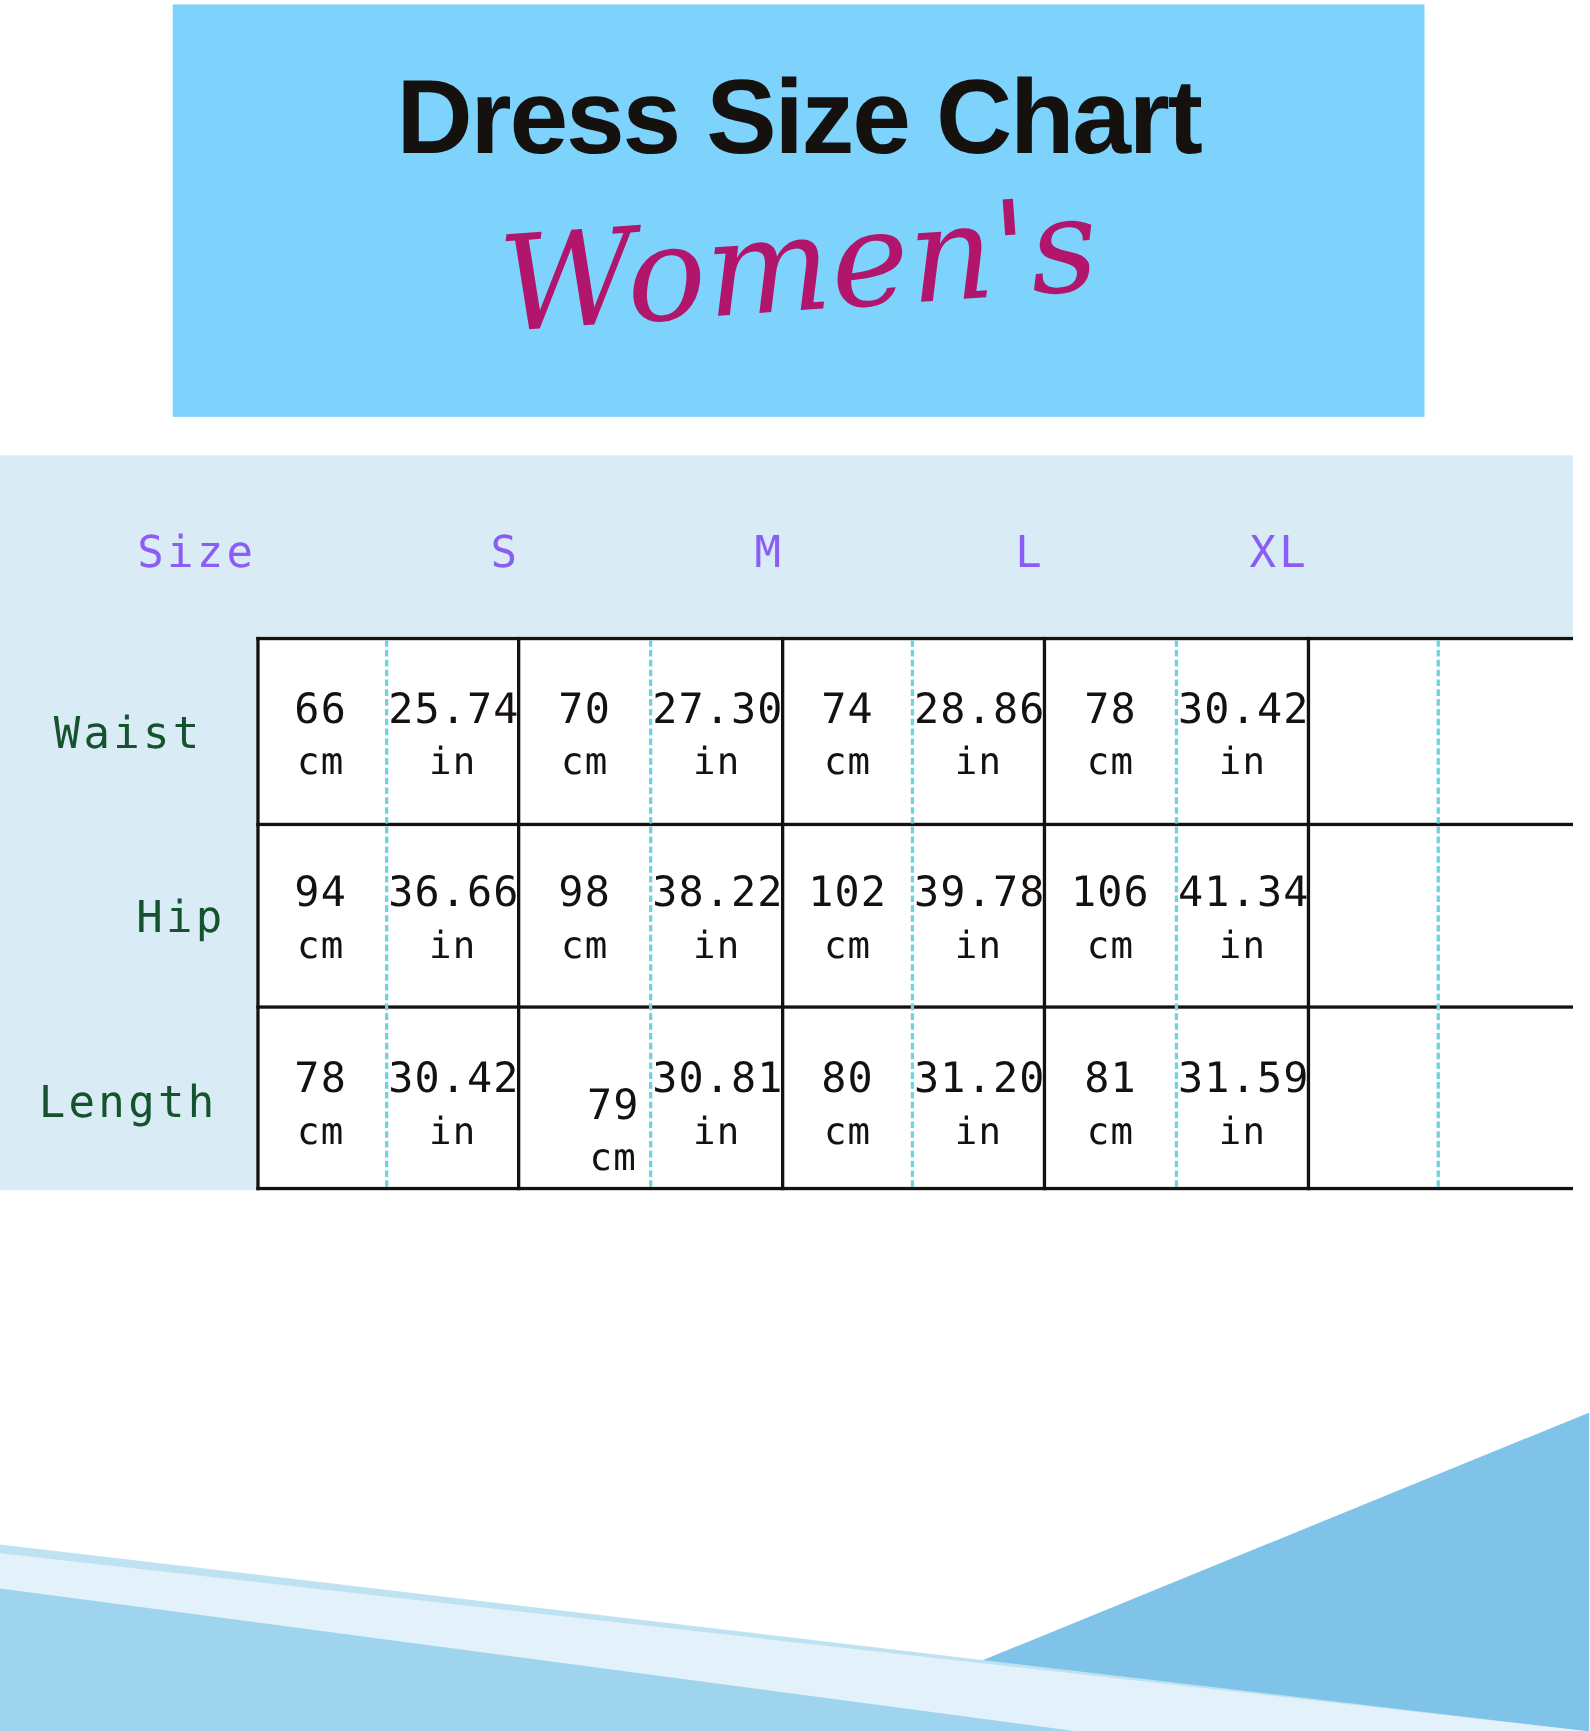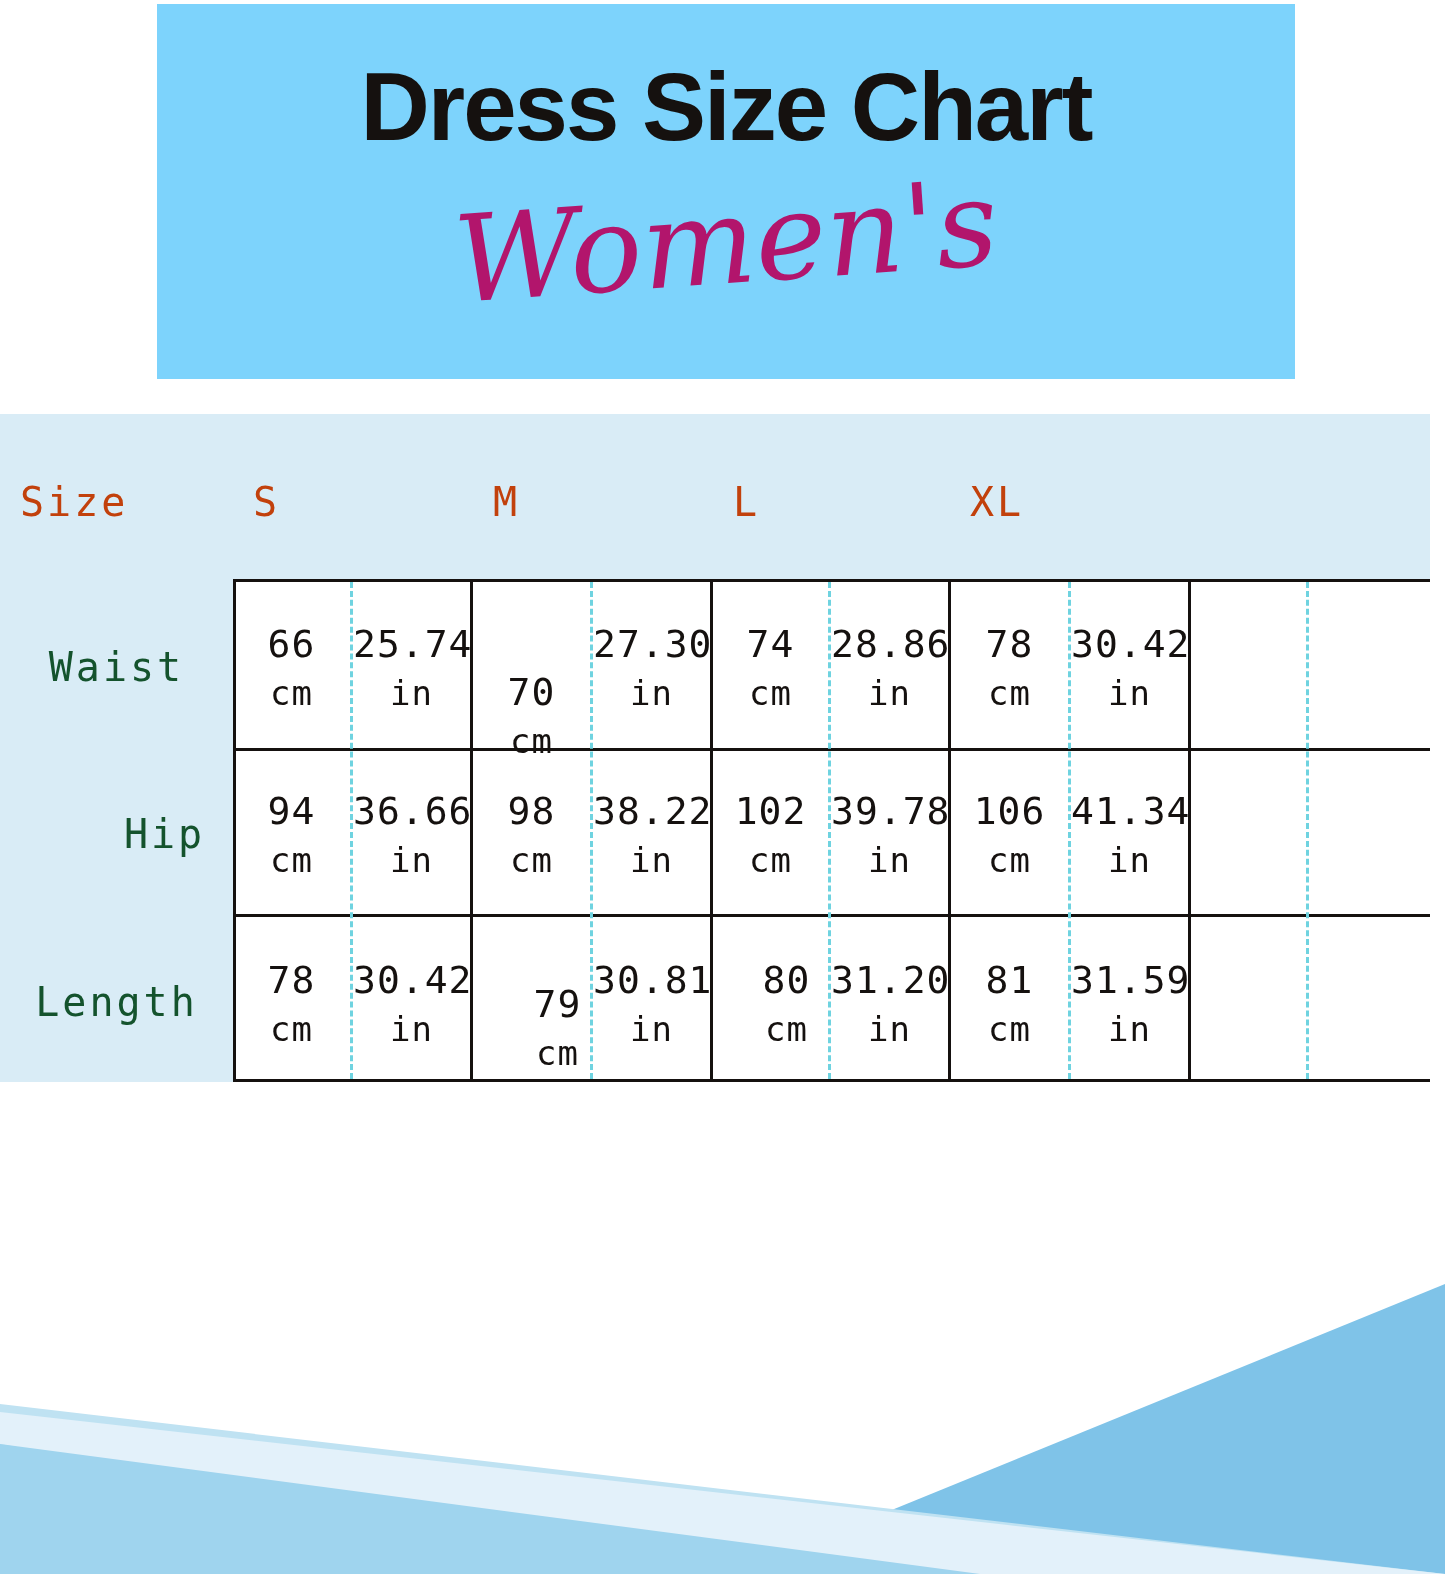--- a/index.html
+++ b/index.html
@@ -84,25 +84,24 @@
     height: 503px;
     background: #ffffff;
   }
 
   
   .size-header {
     position: absolute;
     top: 58px;
     height: 60px;
     line-height: 60px;
-    text-align: left;
+    text-align: right;
     font-size: 40px;
-    color: #c2410c;
+    color: #8b5cf6;
     letter-spacing: 3px;
-    padding-left: 20px;
   }
 
   
   .row-label {
     position: absolute;
     left: 0;
     width: 233px;
     text-align: center;
     font-size: 40px;
     color: #14532d;
@@ -191,21 +190,21 @@
 
   <div class="cell" style="left:233px;top:205px;width:117px;">
     <span>66</span>
     <span class="unit">cm</span>
   </div>
   <div class="cell" style="left:353px;top:205px;width:117px;">
     <span>25.74</span>
     <span class="unit">in</span>
   </div>
 
-  <div class="cell" style="left:473px;top:205px;width:117px;margin-top:48px;">
+  <div class="cell" style="left:473px;top:205px;width:117px;">
     <span>70</span>
     <span class="unit">cm</span>
   </div>
   <div class="cell" style="left:593px;top:205px;width:117px;">
     <span>27.30</span>
     <span class="unit">in</span>
   </div>
 
   <div class="cell" style="left:713px;top:205px;width:115px;">
     <span>74</span>
@@ -276,21 +275,21 @@
 
   <div class="cell" style="left:499px;top:541px;width:117px;margin-top:24px;">
     <span>79</span>
     <span class="unit">cm</span>
   </div>
   <div class="cell" style="left:593px;top:541px;width:117px;">
     <span>30.81</span>
     <span class="unit">in</span>
   </div>
 
-  <div class="cell" style="left:713px;top:541px;width:115px;margin-left:16px;">
+  <div class="cell" style="left:713px;top:541px;width:115px;">
     <span>80</span>
     <span class="unit">cm</span>
   </div>
   <div class="cell" style="left:831px;top:541px;width:117px;">
     <span>31.20</span>
     <span class="unit">in</span>
   </div>
 
   <div class="cell" style="left:951px;top:541px;width:117px;">
     <span>81</span>

